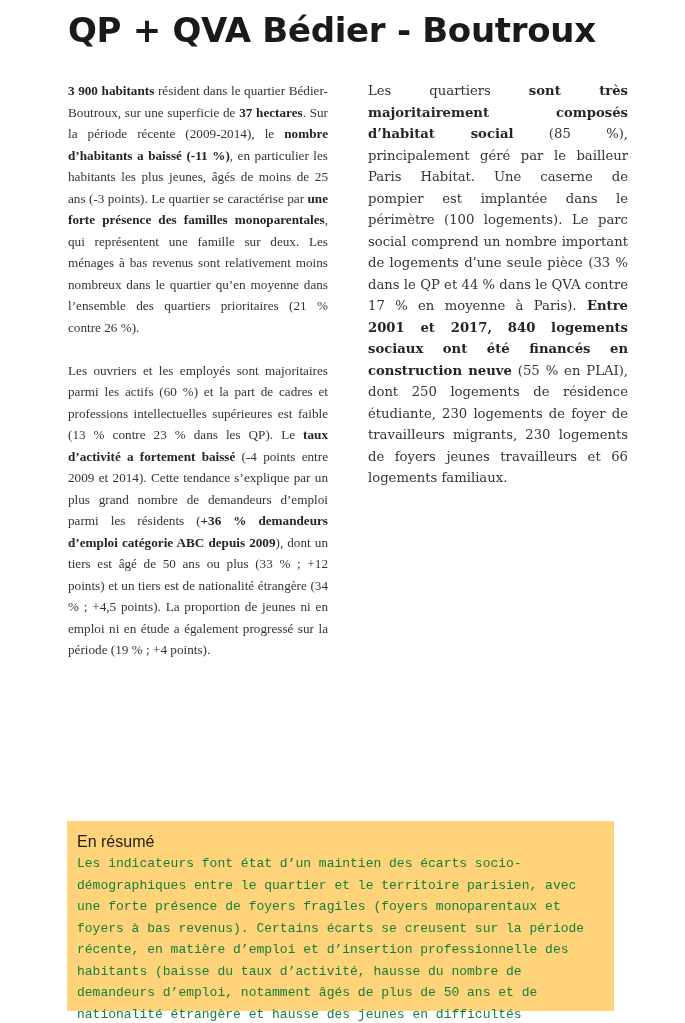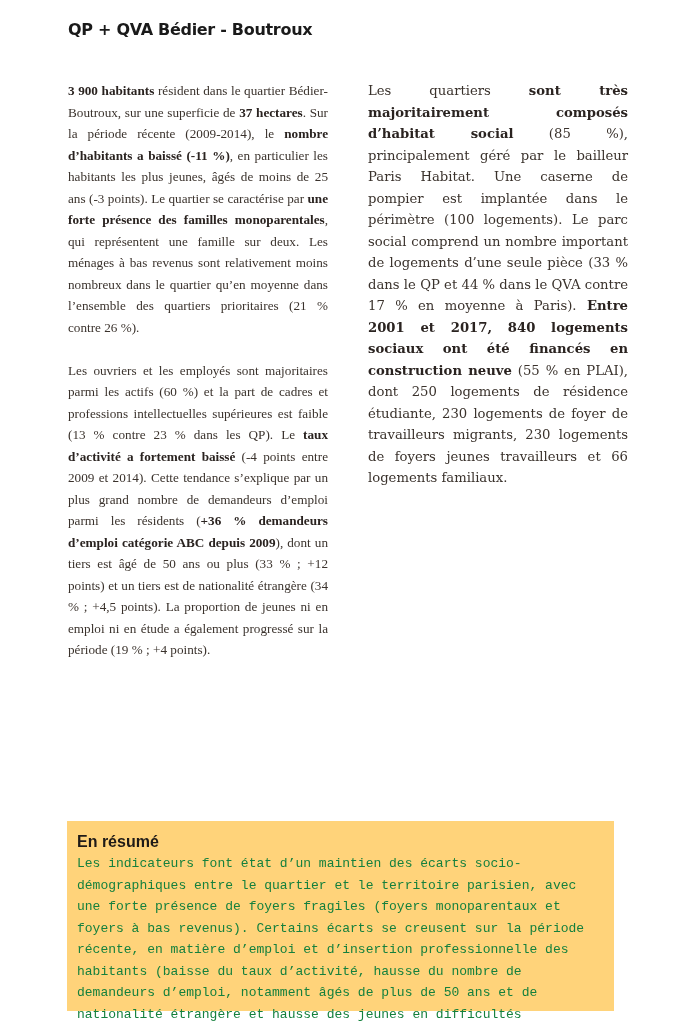--- a/index.html
+++ b/index.html
@@ -14,21 +14,21 @@
       overflow: hidden;
       color: #2b2522;
     }
     .title {
       position: absolute;
       left: 68px;
       top: 10px;
       margin: 0;
       font-family: "DejaVu Sans", sans-serif;
       font-weight: bold;
-      font-size: 16px;
+      font-size: 34px;
       letter-spacing: -0.3px;
       color: #1a1a1a;
       line-height: 40px;
     }
     .col {
       position: absolute;
       top: 80px;
       width: 260px;
       font-family: "DejaVu Serif", serif;
       font-size: 13.2px;
@@ -48,21 +48,21 @@
       top: 821px;
       width: 547px;
       height: 190px;
       background: #ffd37a;
       box-sizing: border-box;
       padding: 10px 12px 0 10px;
     }
     .summary-title {
       margin: 0;
       font-family: "Liberation Sans", sans-serif;
-      font-weight: bold;
+      font-weight: normal;
       font-size: 16px;
       line-height: 22px;
       color: #1e1a17;
     }
     .summary-text {
       margin: 0;
       font-family: Liberation Mono, monospace;
       font-size: 13px;
       line-height: 21.5px;
       color: #15803d;

